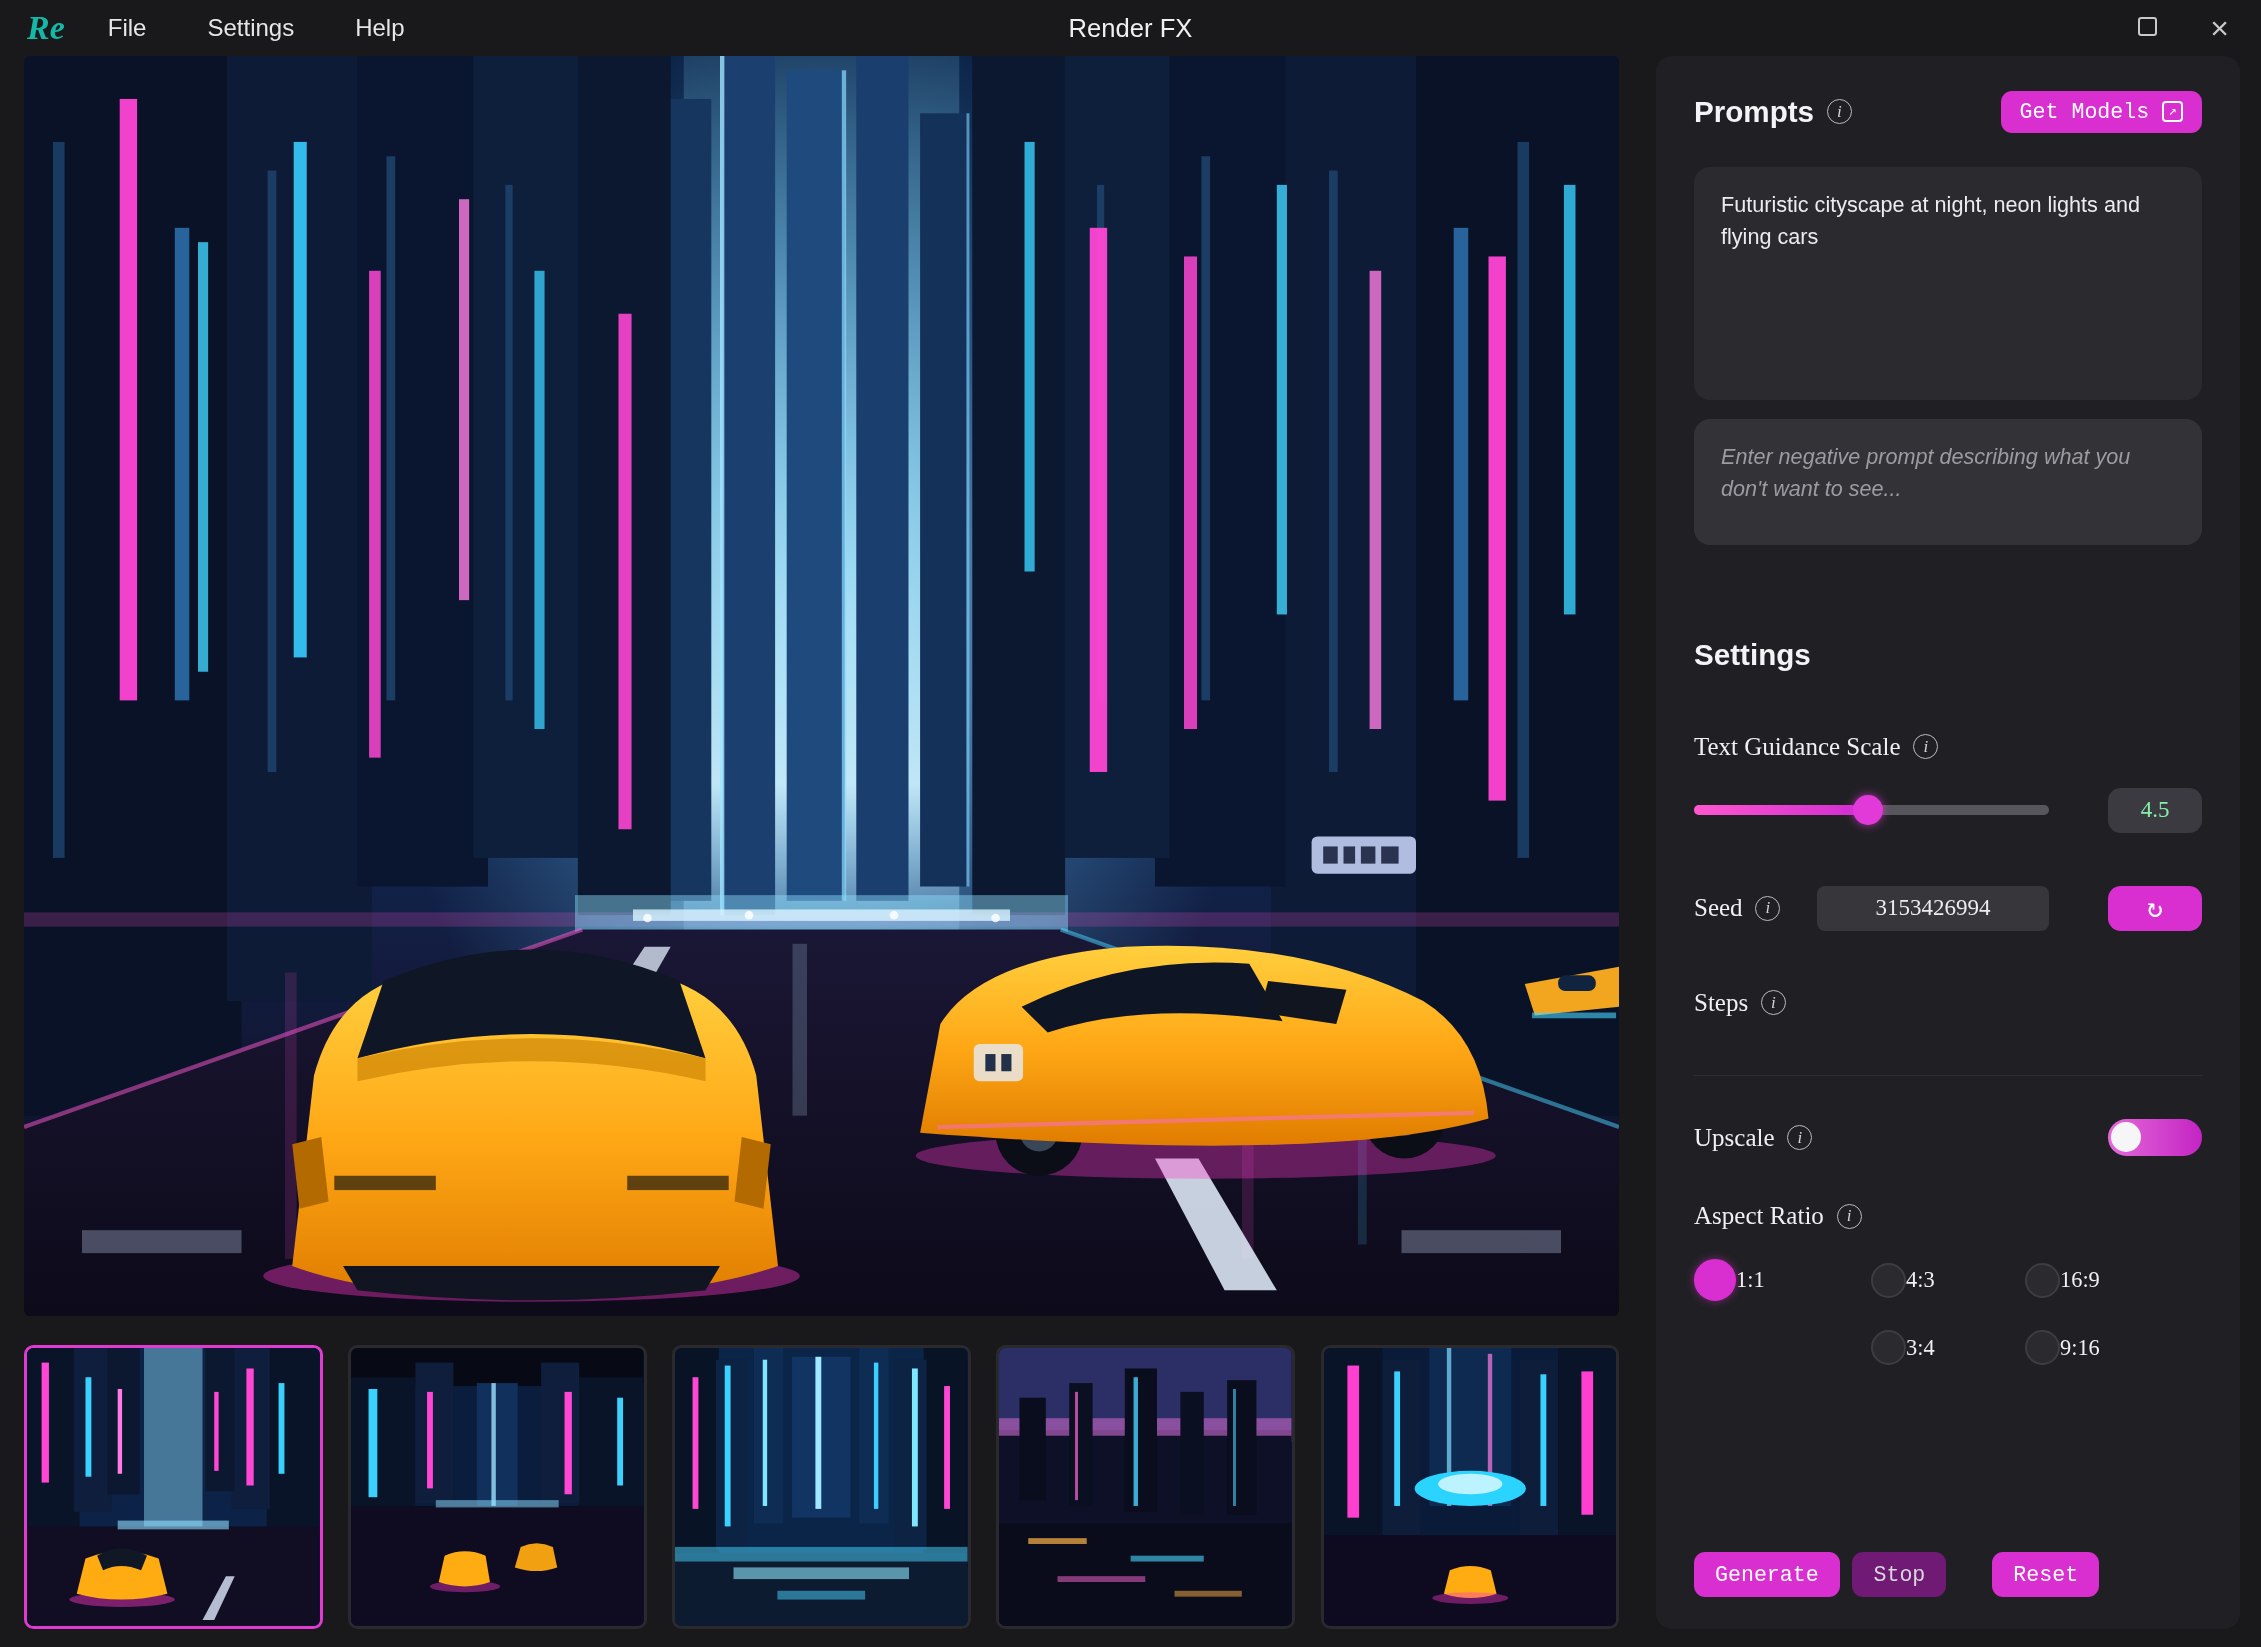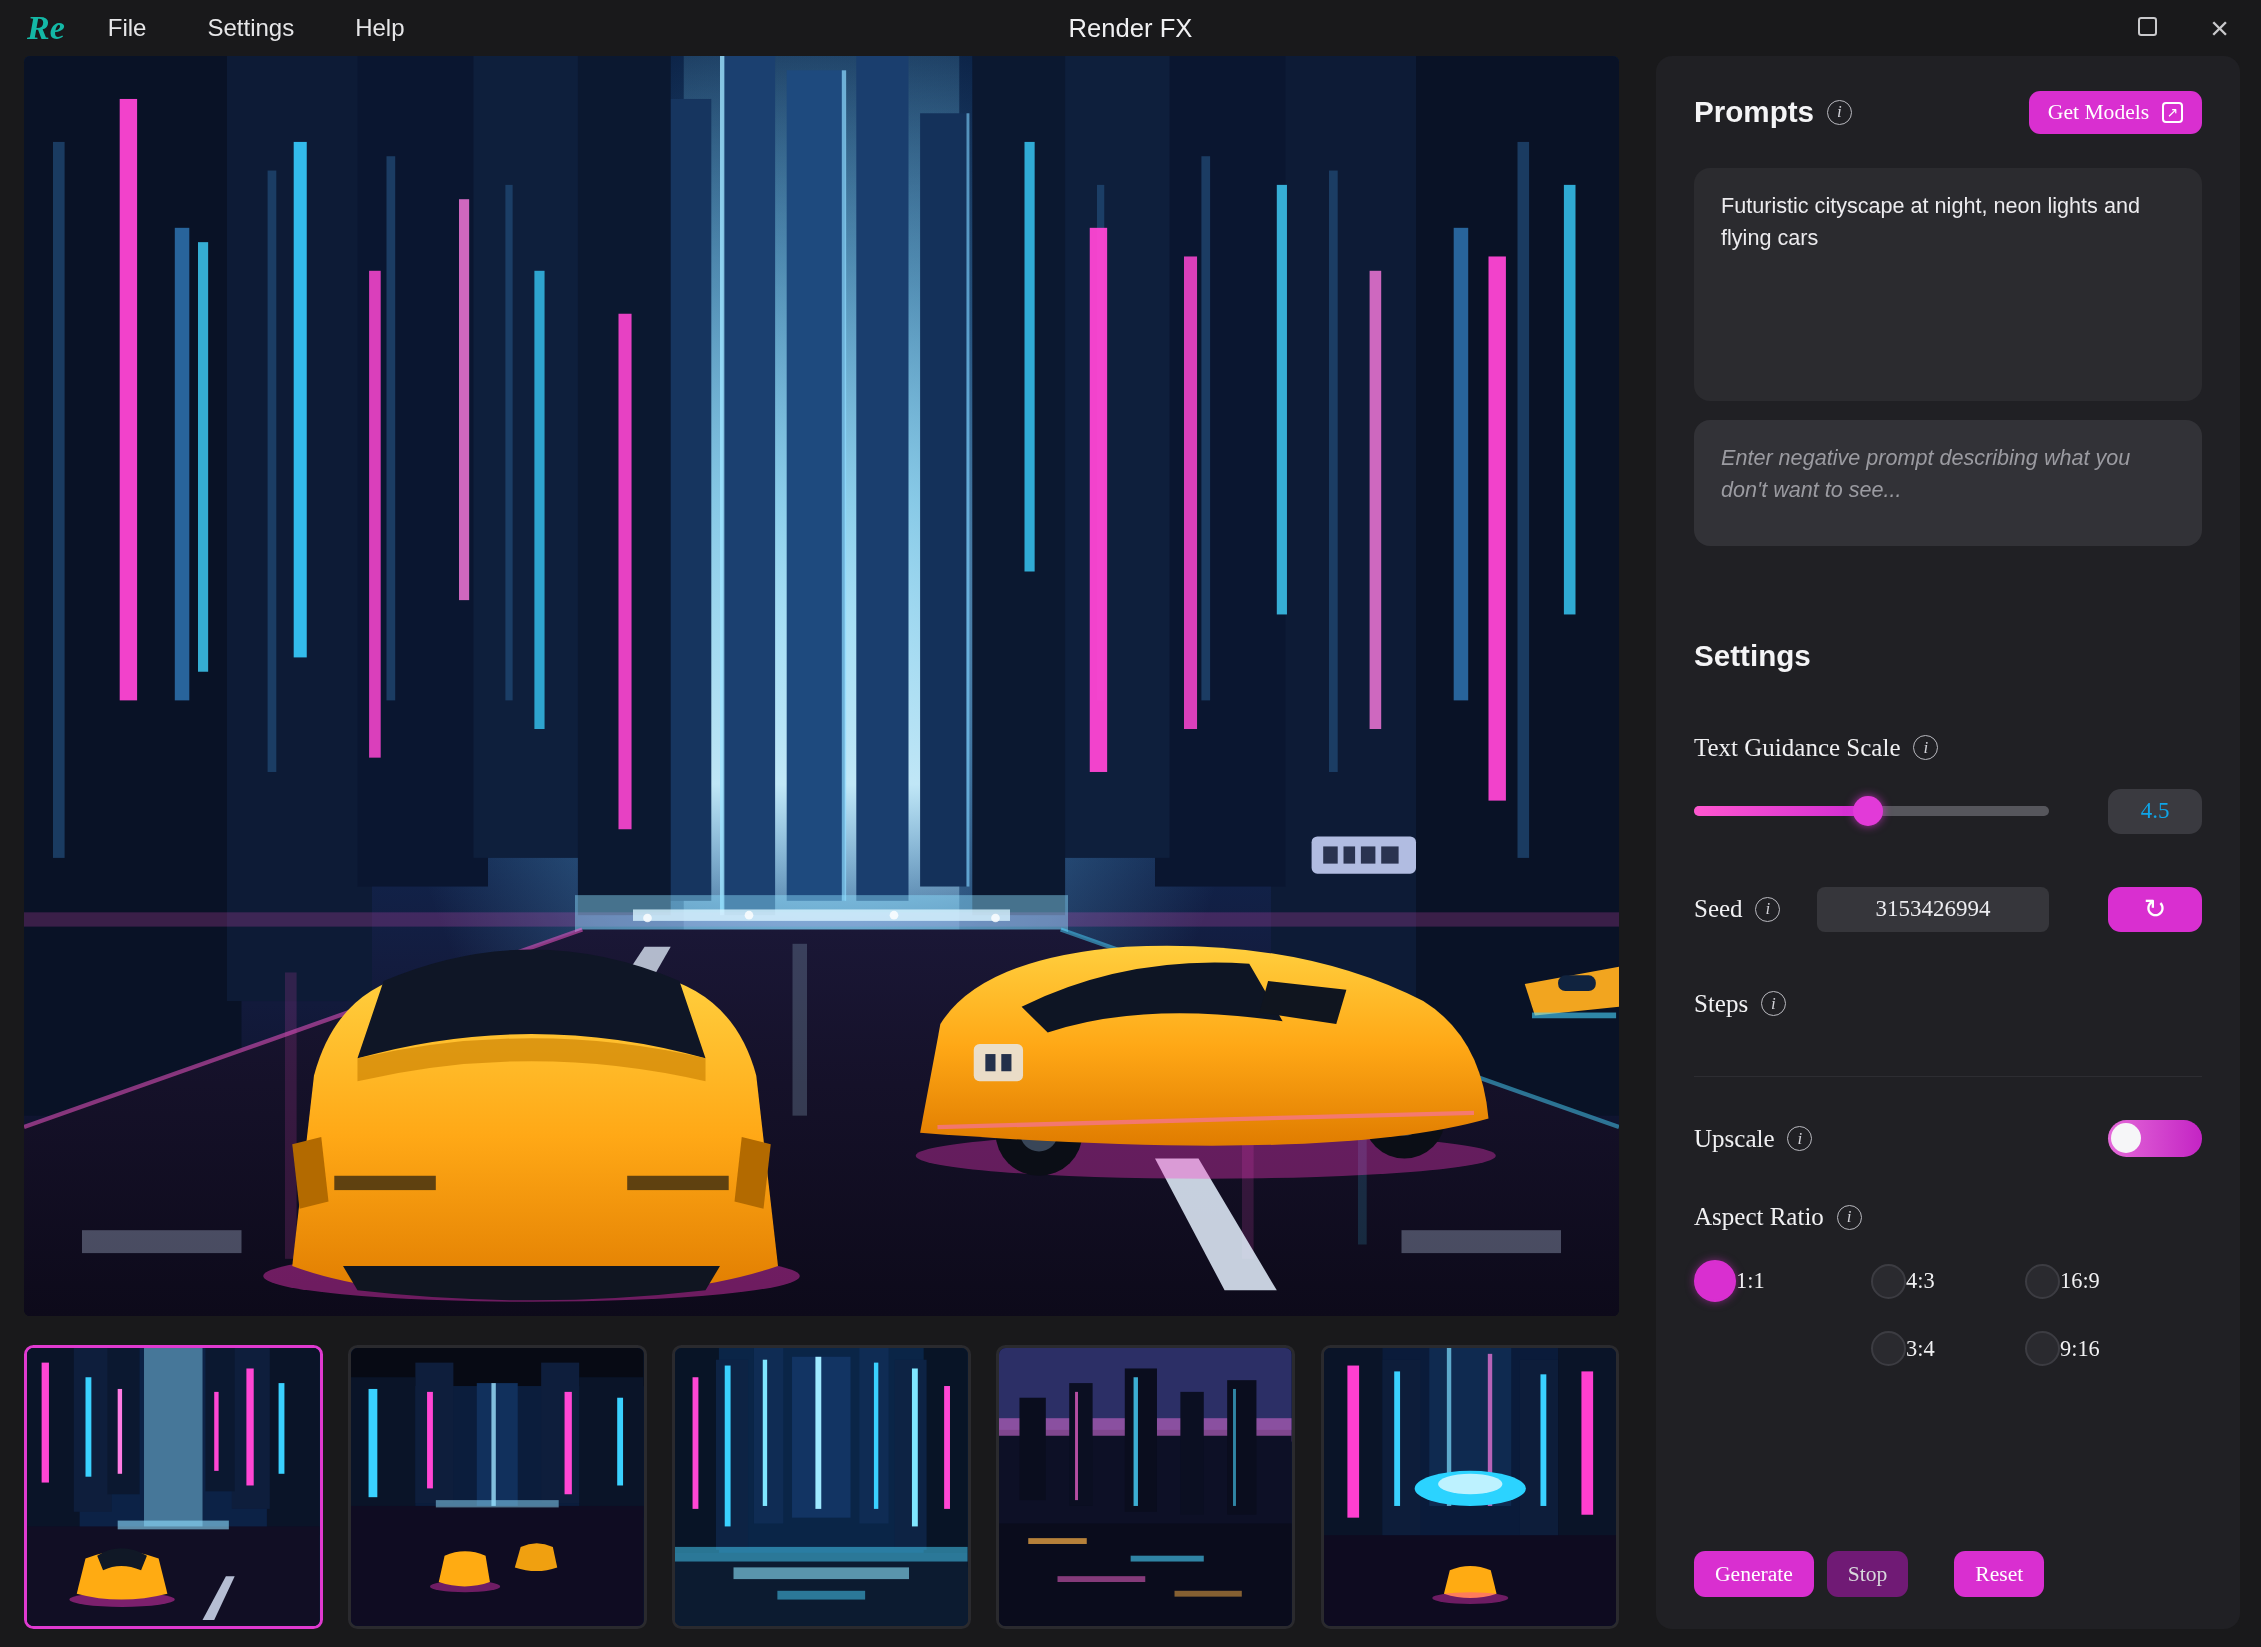--- a/index.html
+++ b/index.html
@@ -52,21 +52,21 @@
     padding: 35px 38px 32px; display: flex; flex-direction: column;
   }
   .row { display: flex; align-items: center; }
   .sec-h { font-size: 29.6px; font-weight: bold; color: #f4f4f6; }
   .info-icon {
     width: 25px; height: 25px; border-radius: 50%; border: 1.6px solid #b9b9bf;
     color: #d2d2d8; font-family: "Liberation Serif", serif; font-style: italic;
     font-size: 17px; display: inline-flex; align-items: center; justify-content: center;
     margin-left: 12.8px; flex: none; cursor: pointer;
   }
-  .btn { border: none; cursor: pointer; font-family: Liberation Serif, serif; text-align: center; }
+  .btn { border: none; cursor: pointer; font-family: Liberation Mono, monospace; text-align: center; }
   .accent { background: #d92fd0; color: #fff; }
   .get-models {
     margin-left: auto; display: flex; align-items: center; gap: 12.8px;
     border-radius: 11.2px; font-size: 21.6px; padding: 8.8px 19px;
   }
   .ext-icon {
     width: 21px; height: 21px; border: 2.4px solid #ffffff; border-radius: 4px;
     display: inline-flex; align-items: center; justify-content: center;
     font-size: 13.6px; line-height: 1; color: #fff;
   }
@@ -100,21 +100,21 @@
   }
   .slider-thumb {
     position: absolute; top: 50%; width: 30px; height: 30px; border-radius: 50%;
     background: #e23ad8; box-shadow: 0 0 9.6px rgba(226,58,216,.7);
     transform: translate(-50%, -50%); cursor: grab;
   }
   .side { width: 94px; margin-left: 59px; display: flex; justify-content: center; flex: none; }
   .value-pill {
     width: 104px; height: 45px; background: #3a3a40; border-radius: 12.8px;
     display: flex; align-items: center; justify-content: center;
-    font-family: "Liberation Serif", serif; font-size: 23px; color: #0ea5e9;
+    font-family: "Liberation Serif", serif; font-size: 23px; color: #86efac;
   }
 
   .seed-row { margin-top: 53px; }
   .seed-input {
     width: 232px; height: 45px; background: #36363b; border: none; border-radius: 8px;
     color: #ececf0; text-align: center; font-family: "Liberation Serif", serif;
     font-size: 23px; margin-left: auto; outline: none;
   }
   .refresh-btn {
     width: 94px; height: 45px; border-radius: 12.8px;

